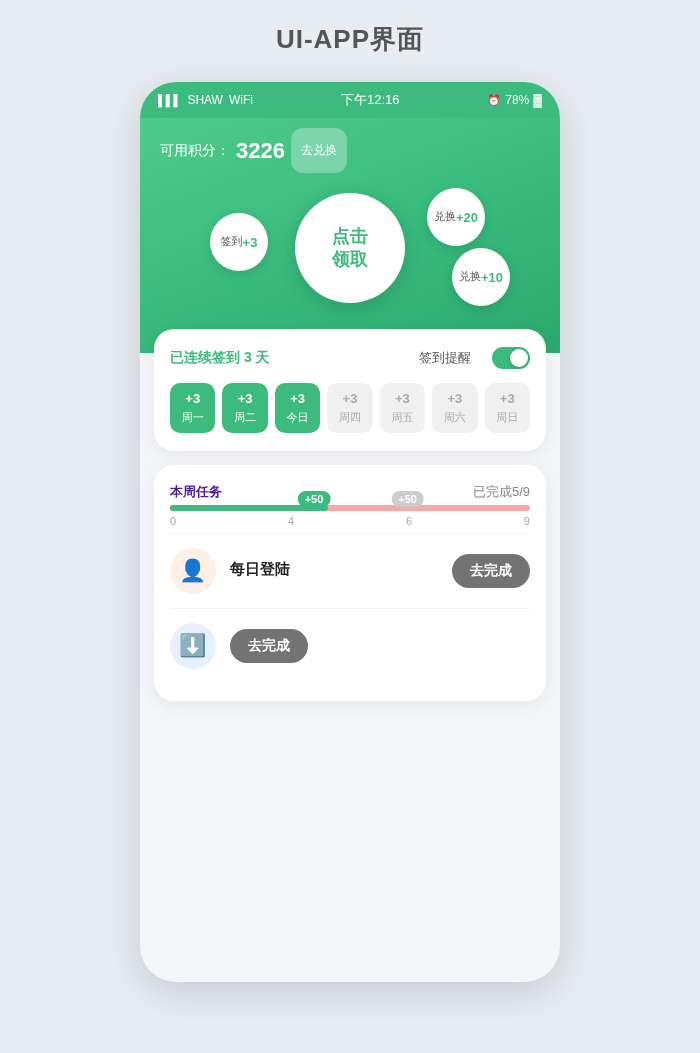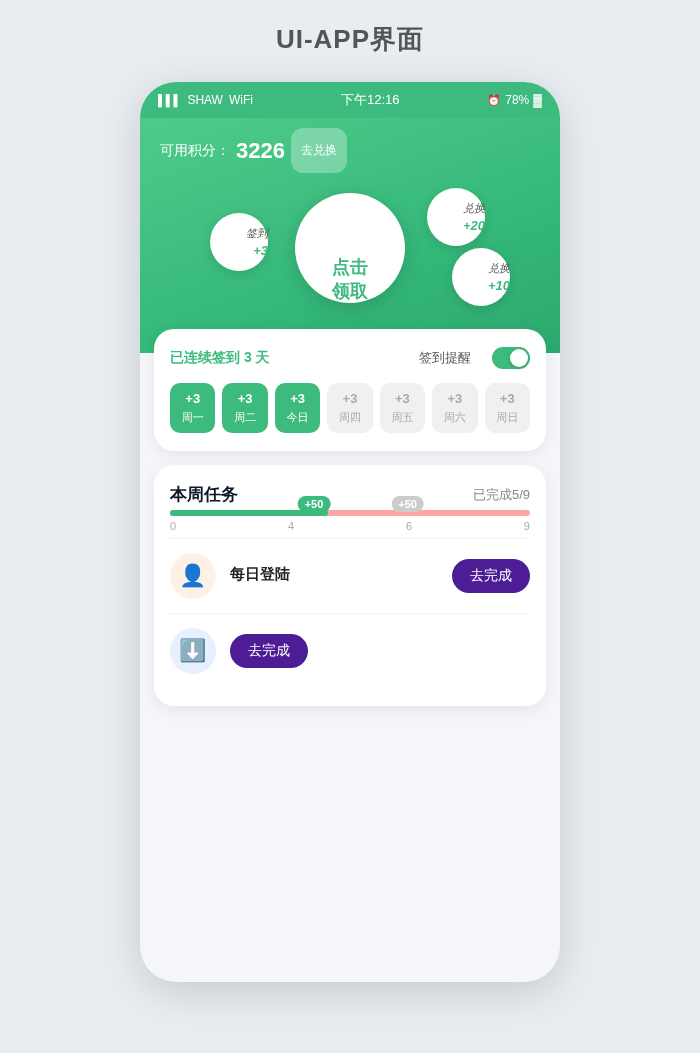--- a/index.html
+++ b/index.html
@@ -108,47 +108,45 @@
     }
 
     .main-circle {
       width: 110px;
       height: 110px;
       background: white;
       border-radius: 50%;
       display: flex;
       flex-direction: column;
       align-items: center;
-      justify-content: flex-end;
+      justify-content: center;
       box-shadow: 0 4px 20px rgba(0,0,0,0.15);
       position: relative;
       z-index: 3;
       cursor: pointer;
     }
     .main-circle-text {
       color: #3dba7e;
       font-size: 18px;
       font-weight: 700;
       line-height: 1.3;
       text-align: center;
     }
 
     .small-circle {
       width: 58px;
       height: 58px;
       background: white;
       border-radius: 50%;
       display: flex;
-      flex-direction: column;
-      align-items: flex-end;
+      align-items: center;
       justify-content: center;
       box-shadow: 0 3px 12px rgba(0,0,0,0.12);
       position: absolute;
       cursor: pointer;
-      font-style: italic;
     }
     .small-circle-label {
       font-size: 11px;
       color: #555;
       margin-bottom: 2px;
     }
     .small-circle-value {
       font-size: 13px;
       font-weight: 700;
       color: #3dba7e;
@@ -249,23 +247,23 @@
       padding: 18px 16px;
       box-shadow: 0 4px 16px rgba(0,0,0,0.07);
     }
     .tasks-header {
       display: flex;
       justify-content: space-between;
       align-items: center;
       margin-bottom: 4px;
     }
     .tasks-title {
-      font-size: 17px;
-      font-weight: 700;
-      color: #0f172a;
+      font-size: 13px;
+      font-weight: 700;
+      color: #4c1d95;
     }
     .tasks-progress-text {
       font-size: 13px;
       color: #888;
     }
     .tasks-subtitle {
       font-size: 12px;
       color: #aaa;
       margin-bottom: 16px;
     }
@@ -346,27 +344,27 @@
       font-weight: 600;
       color: #222;
       margin-bottom: 3px;
     }
     .task-desc {
       font-size: 12px;
       color: #3dba7e;
     }
 
     .task-btn {
-      background: #4c1d95;
+      background: #737373;
       color: white;
       border: none;
       border-radius: 20px;
       padding: 8px 18px;
       font-size: 14px;
-      font-weight: 400;
+      font-weight: 700;
       cursor: pointer;
       white-space: nowrap;
     }
   </style>
 </head>
 <body>
 
 <div class="page-title-area">
   <div class="page-title">UI-APP界面</div>
 </div>

